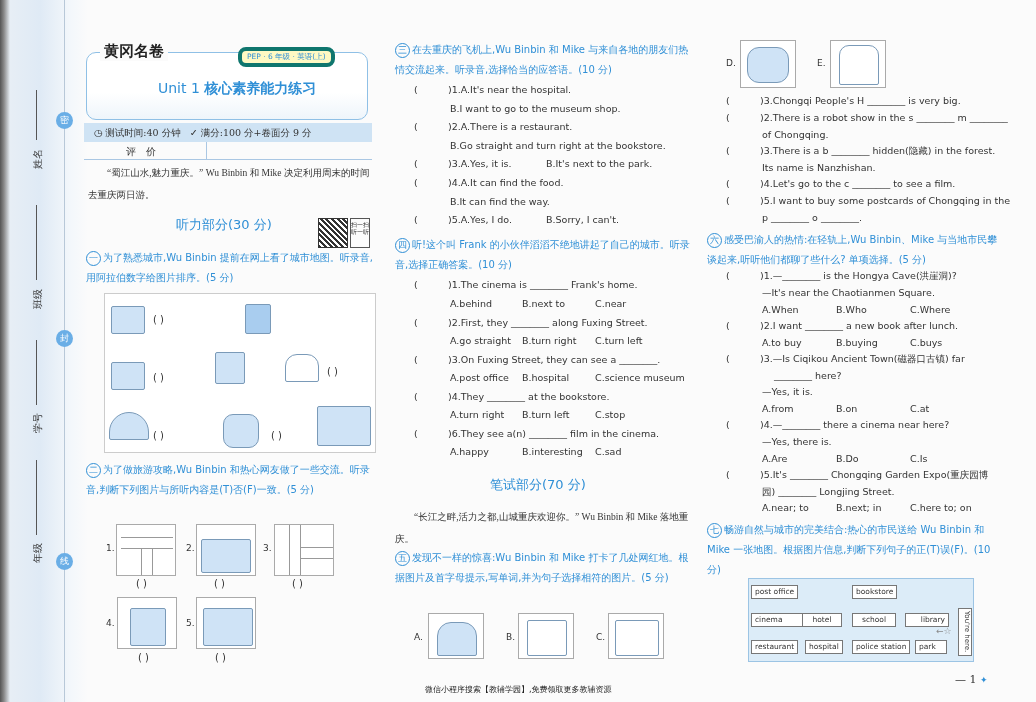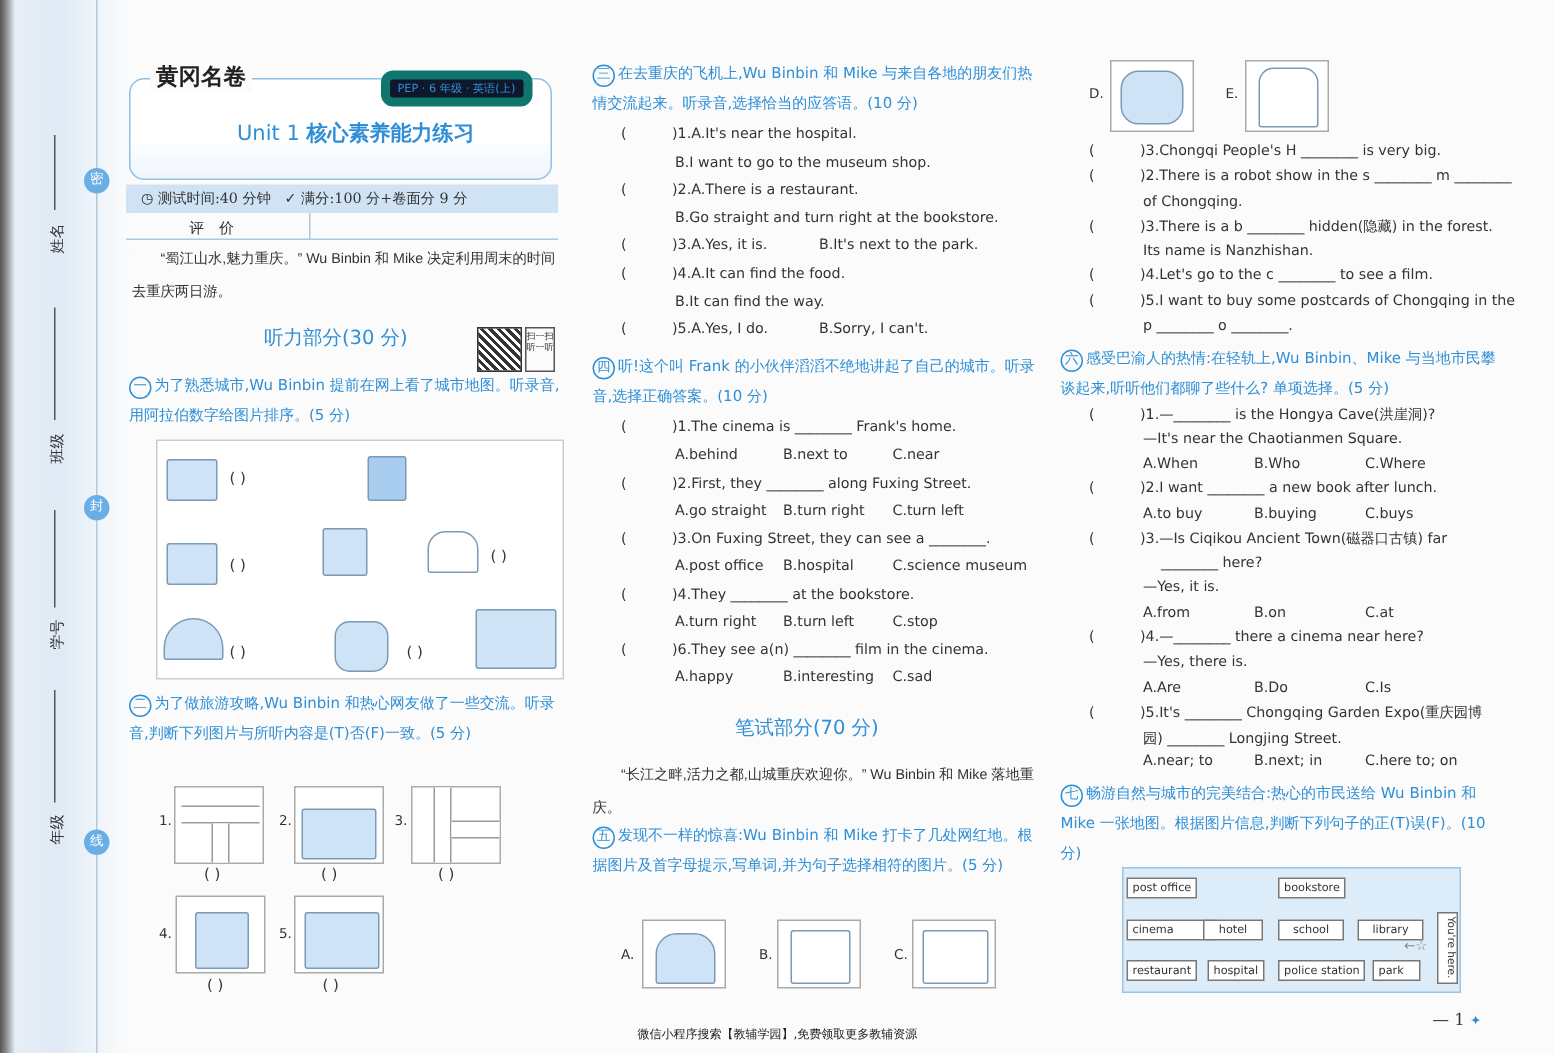--- a/index.html
+++ b/index.html
@@ -4,28 +4,28 @@
 <style>
 *{box-sizing:border-box;margin:0;padding:0}
 body{width:1036px;height:702px;overflow:hidden;background:#fbfbfb;font-family:"DejaVu Sans",sans-serif;color:#333;position:relative}
 .margin{position:absolute;left:0;top:0;width:88px;height:702px;background:linear-gradient(90deg,#555 0,#8a8a8a 4px,#e7eef5 10px,#dfeaf5 40px,#f3f7fb 70px,#fbfbfb 88px)}
 .margin .vline{position:absolute;left:64px;top:0;width:1px;height:702px;background:#b8c8d8}
 .seal{position:absolute;left:56px;width:17px;height:17px;border-radius:50%;background:#6aaee6;color:#fff;font-size:9px;line-height:17px;text-align:center}
 .mlabel{position:absolute;left:28px;font-size:10px;color:#333;transform:rotate(-90deg);white-space:nowrap}
 .mrule{position:absolute;left:36px;width:1px;background:#555}
 .hdrbox{position:absolute;left:86px;top:52px;width:282px;height:68px;border:1.5px solid #8fc0e6;border-radius:10px;background:linear-gradient(180deg,#fff 60%,#eef5fb)}
 .logo{position:absolute;left:100px;top:42px;font-size:15px;font-weight:bold;background:#fbfbfb;padding:0 4px;color:#222}
-.tag{position:absolute;left:254px;top:47px;font-size:7.5px;color:#2f8fd6;border:6px solid #0f766e;border-radius:8px;padding:1px 5px;background:#0f172a}
+.tag{position:absolute;left:238px;top:47px;font-size:7.5px;color:#2f8fd6;border:4px solid #0f766e;border-radius:8px;padding:1px 5px;background:#fef9c3}
 .unit{position:absolute;left:158px;top:80px;font-size:14px;color:#2f8fd6}
 .unit b{color:#2f8fd6}
 .infobar{position:absolute;left:84px;top:123px;width:288px;height:19px;background:#cfe3f4;font-size:9.5px;line-height:19px;padding-left:10px;font-family:"DejaVu Serif",serif}
 .pingjia{position:absolute;left:84px;top:142px;width:288px;height:18px;border-bottom:1px solid #aac7e3;font-size:10px;font-family:"DejaVu Serif",serif}
 .pingjia span{position:absolute;left:42px;top:3px;letter-spacing:10px}
 .pingjia i{position:absolute;left:122px;top:0;width:1px;height:18px;background:#aac7e3}
-.intro{position:absolute;font-size:9.5px;line-height:22px;font-family:Liberation Sans, sans-serif;color:#333}
+.intro{position:absolute;font-size:9.5px;line-height:22px;font-family:Liberation Serif, serif;color:#333}
 .parttitle{position:absolute;font-size:13px;color:#2f8fd6}
 .qr{position:absolute;left:318px;top:218px;width:30px;height:30px;background:repeating-linear-gradient(45deg,#333 0 2px,#fff 2px 4px),repeating-linear-gradient(-45deg,#333 0 2px,#fff 2px 4px);border:1px solid #333}
 .qrtag{position:absolute;left:350px;top:218px;width:20px;height:30px;border:1px solid #555;font-size:6px;line-height:7px;text-align:center;padding-top:2px}
 .sec{position:absolute;font-size:10px;line-height:20px;color:#2f8fd6}
 .sec .num{display:inline-block;width:15px;height:15px;border:1px solid #2f8fd6;border-radius:50%;text-align:center;line-height:13px;font-size:9px;margin-right:2px}
 .q{position:absolute;font-size:9.5px;color:#333;white-space:nowrap}
 .q .p{display:inline-block;width:34px}
 .pics{position:absolute;left:104px;top:293px;width:272px;height:160px;border:1px solid #ccc;background:#fff}
 .bld{position:absolute;width:34px;height:28px;border:1px solid #7a9ab8;background:#cfe3f6;border-radius:2px}
 .par{position:absolute;font-size:10px}
@@ -240,21 +240,21 @@
 <div class="sec" style="left:707px;top:520px;width:300px">
   <span class="num">七</span><span>畅游自然与城市的完美结合:热心的市民送给 Wu Binbin 和 Mike 一张地图。根据图片信息,判断下列句子的正(T)误(F)。(10 分)</span>
 </div>
 
 <div class="mapbox"></div>
 <div class="mb" style="left:751px;top:585px">post office</div>
 <div class="mb" style="left:852px;top:585px">bookstore</div>
 <div class="mb" style="left:751px;top:613px;width:60px">cinema</div>
 <div class="mb" style="left:802px;top:613px;width:40px;text-align:center">hotel</div>
 <div class="mb" style="left:852px;top:613px;width:44px;text-align:center">school</div>
-<div class="mb" style="left:905px;top:613px;width:44px;text-align:center">library</div>
+<div class="mb" style="left:905px;top:613px;width:44px;text-align:right">library</div>
 <div class="mb" style="left:751px;top:640px">restaurant</div>
 <div class="mb" style="left:805px;top:640px">hospital</div>
 <div class="mb" style="left:852px;top:640px">police station</div>
 <div class="mb" style="left:915px;top:640px;width:32px">park</div>
 <div class="youre">You're here.</div>
 <div class="lbl" style="left:936px;top:626px;color:#888">←☆</div>
 
 <div class="pageno">— <span>1</span> <span style="color:#2f8fd6;font-size:9px">✦</span></div>
 <div class="footer">微信小程序搜索【教辅学园】,免费领取更多教辅资源</div>
 

